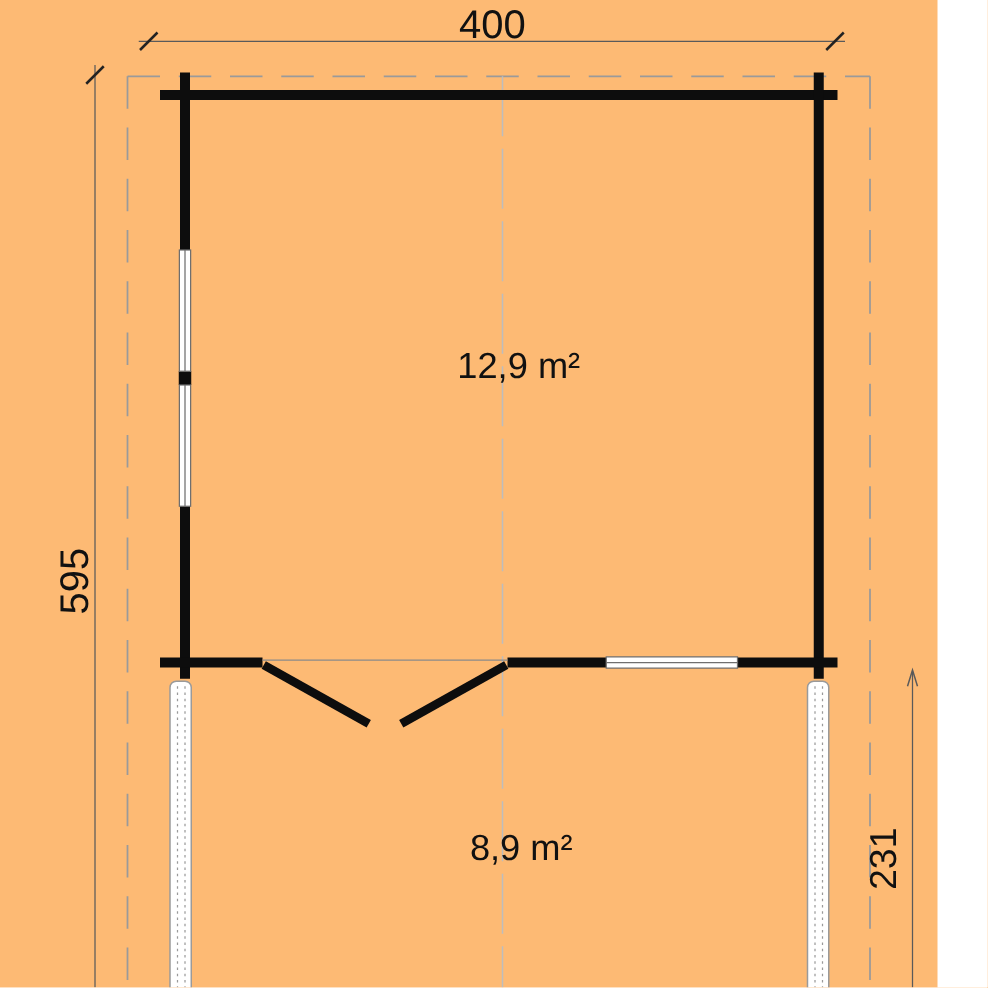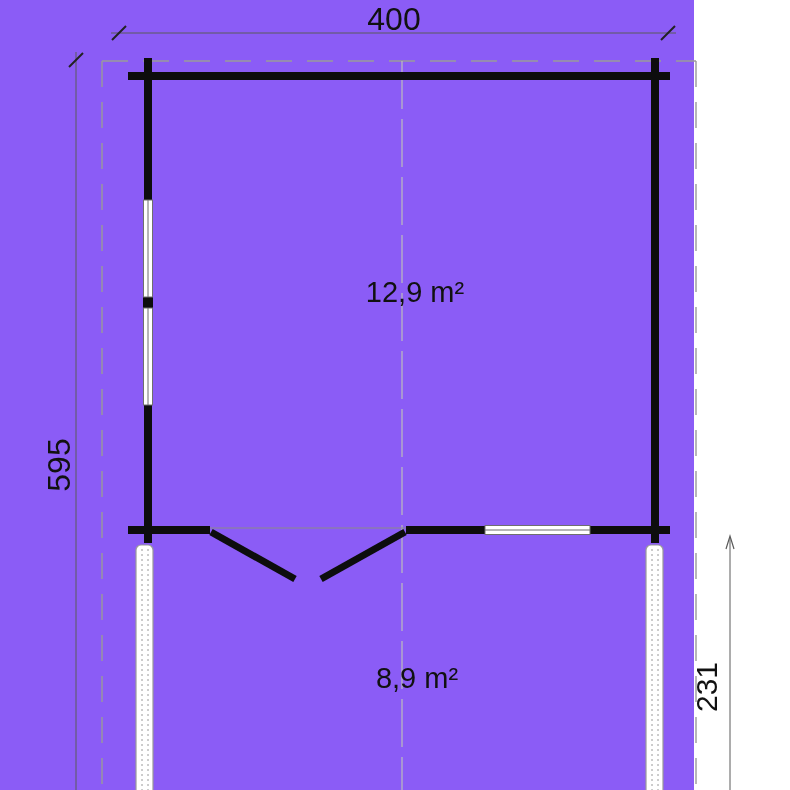--- a/index.html
+++ b/index.html
@@ -6,23 +6,23 @@
     margin: 0;
     padding: 0;
     background: #ffffff;
     width: 790px;
     height: 790px;
     overflow: hidden;
     font-family: "Liberation Sans", sans-serif;
   }
   .plan-wrap {
     position: relative;
-    width: 694px;
+    width: 750px;
     height: 790px;
-    background: #8b5cf6;
+    background: #fdba74;
   }
   svg { display: block; }
 
   .wall        { fill: #0d0d0d; stroke: none; }
   .dash-roof   { stroke: #9a9a9a; stroke-width: 1.4; fill: none; stroke-dasharray: 26 15; }
   .axis-line   { stroke: #bdbdbd; stroke-width: 1.2; fill: none; stroke-dasharray: 48 10; }
   .dim-line    { stroke: #5a5a5a; stroke-width: 1; fill: none; }
   .dim-tick    { stroke: #222222; stroke-width: 2; fill: none; }
   .dim-arrow   { stroke: #5a5a5a; stroke-width: 1.2; fill: none; }
   .dim-text    { fill: #111111; font-size: 32px; }

